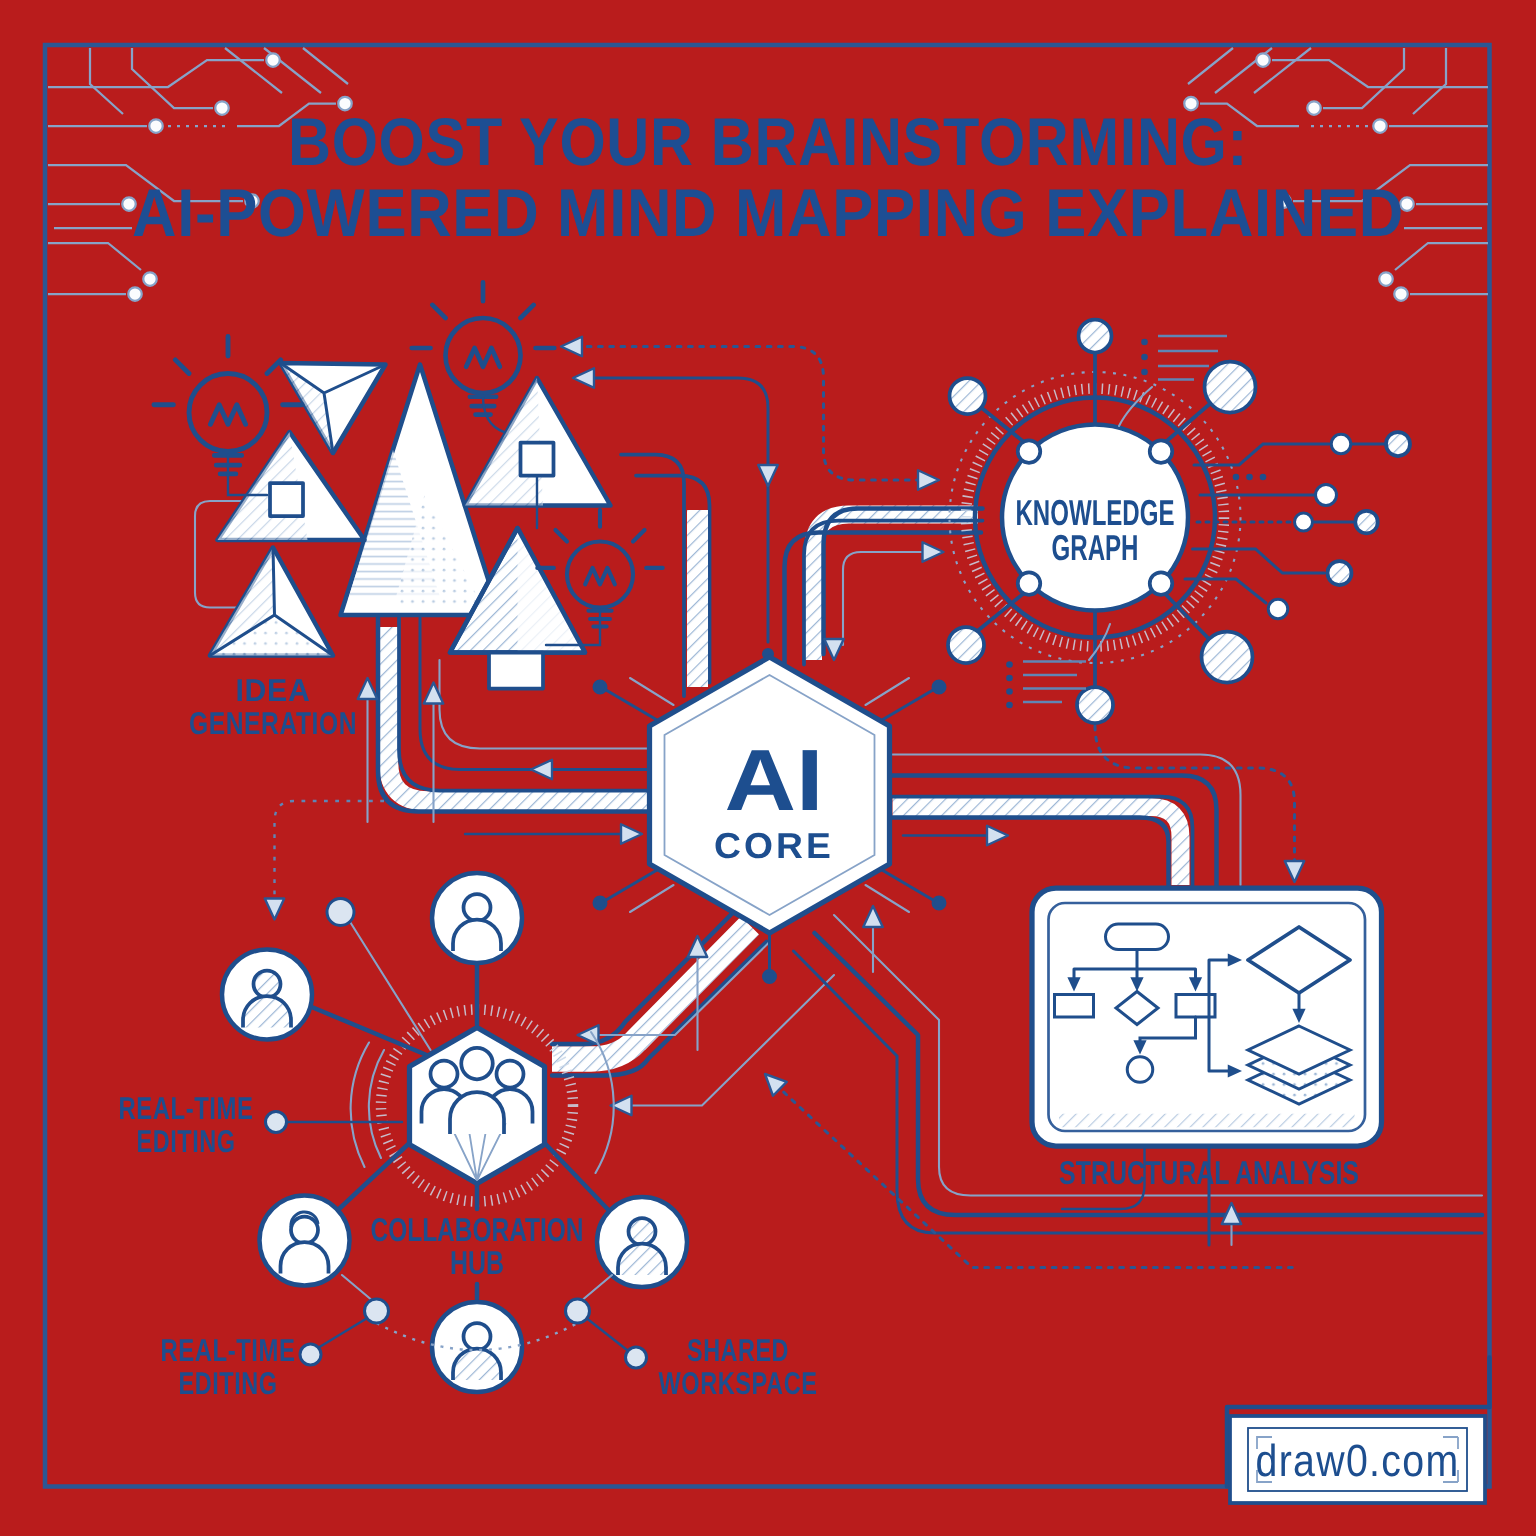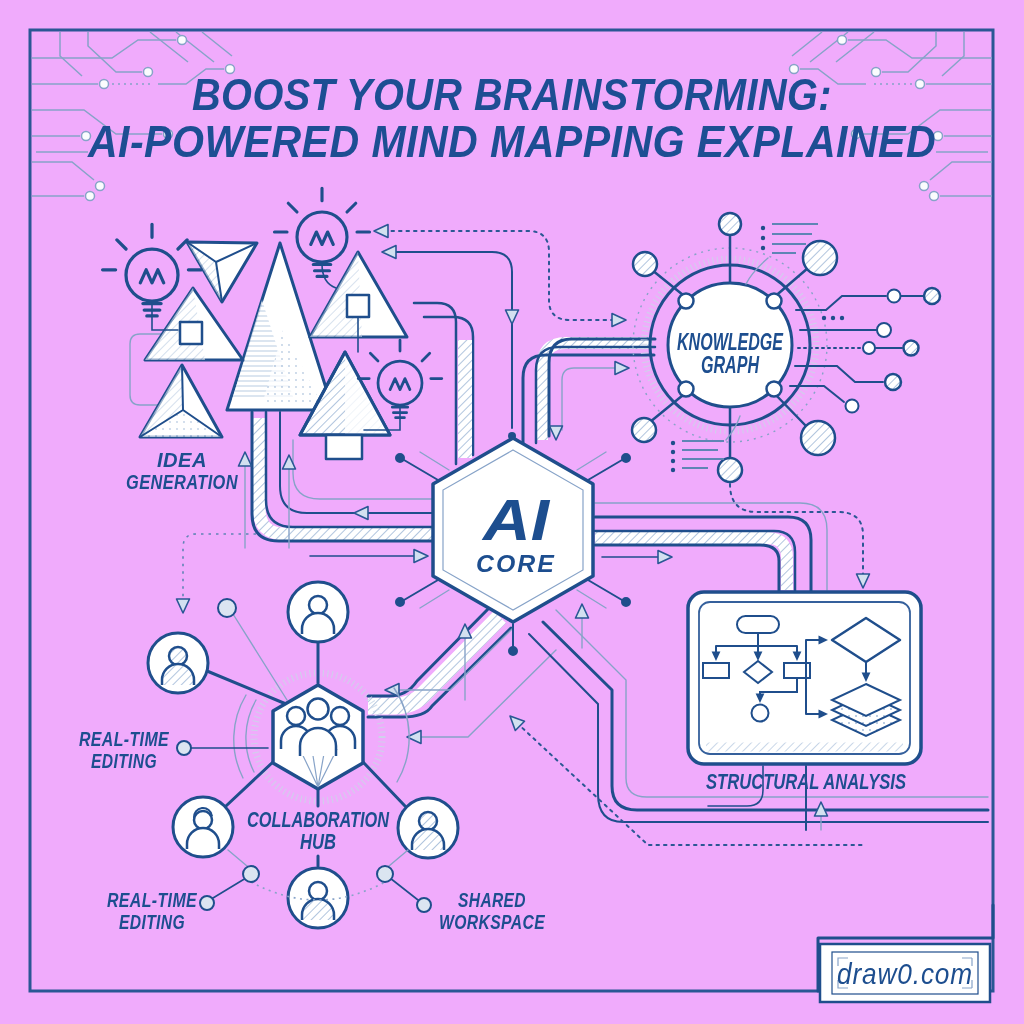--- a/index.html
+++ b/index.html
@@ -1,16 +1,16 @@
 <!DOCTYPE html>
 <html><head>
 <meta charset="utf-8">
 <style>
   html,body{margin:0;padding:0;background:#e8e8e8;}
-  .canvas{width:1024px;height:1024px;margin:0 auto;background:#f0abfc;position:relative;overflow:hidden;font-style:italic;}
+  .canvas{width:1024px;height:1024px;margin:0 auto;background:#b91c1c;position:relative;overflow:hidden;}
   svg{display:block;}
   svg text{font-family:"Liberation Sans","DejaVu Sans",sans-serif;font-weight:bold;fill:#1d4e8f;}
   .title-line{font-size:45px;letter-spacing:0.5px;fill:#1d4e93;}
   .lbl{font-size:21px;letter-spacing:0.5px;}
   .lbl24{font-size:24px;}
   .lbl22{font-size:22px;}
   .ai-big{font-size:58px;}
   .ai-sub{font-size:24px;letter-spacing:2px;}
   .wm{font-size:30px;font-weight:normal;letter-spacing:1px;}
   .s35{stroke:#1f4e8c;stroke-width:3.5;fill:none;stroke-linejoin:round;}

